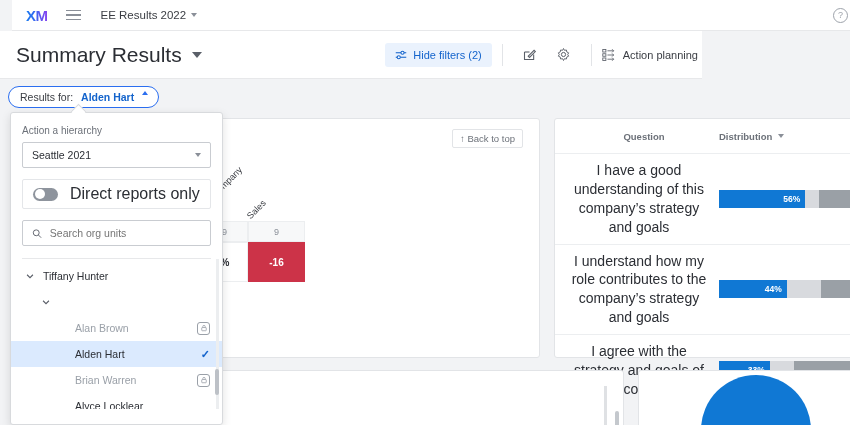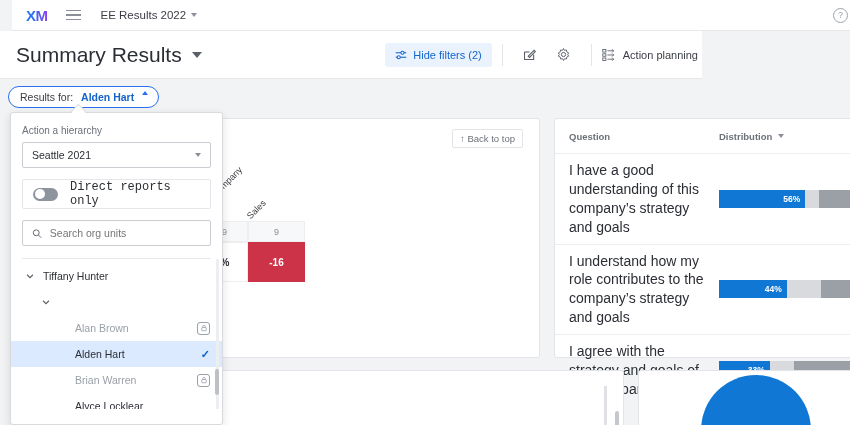--- a/index.html
+++ b/index.html
@@ -85,41 +85,41 @@
     padding: 4px 9px; font-size: 10.5px; color: #2b2e34; cursor: pointer;
   }
   .hier-toggle-row {
     margin-top: 11px; height: 30px; border: 1px solid #e4e6e9; border-radius: 2px;
     display: flex; align-items: center; padding: 0 10px; gap: 12px; cursor: pointer;
   }
   .toggle {
     width: 25px; height: 13px; border-radius: 7px; background: #8e949d; position: relative; flex: none;
   }
   .toggle .knob { position: absolute; left: 1.5px; top: 1.5px; width: 10px; height: 10px; border-radius: 50%; background: #fff; }
-  .toggle-txt { font-size: 12px; color: #2b2e34; font-family: Liberation Mono, monospace; }
+  .toggle-txt { font-size: 16px; color: #2b2e34; }
   .hier-search {
     margin-top: 11px; height: 26px; border: 1px solid #c9ccd1; border-radius: 2px;
     display: flex; align-items: center; gap: 8px; padding: 0 9px;
   }
   .hier-search input { border: none; outline: none; font-size: 10.5px; color: #6c7179; font-family: inherit; width: 100%; background: transparent; }
   .hier-divider { margin-top: 12px; height: 1px; background: #e7e8ea; }
 
   .tree { position: relative; padding-top: 4px; height: 150px; overflow: hidden; }
   .tnode { display: flex; align-items: center; height: 26px; font-size: 10.5px; color: #2b2e34; cursor: pointer; padding-right: 12px; }
   .tnode .chev { width: 10px; height: 10px; margin-right: 8px; flex: none; }
   .tnode.sel { background: #dbeafe; }
   .tnode.dim { color: #9aa0a8; }
   .tnode .nm { flex: 1; }
   .lock-badge { width: 13px; height: 13px; border: 1px solid #9aa0a8; border-radius: 3px; display: flex; align-items: center; justify-content: center; flex: none; }
   .check { color: #1464cc; font-size: 11px; font-weight: bold; flex: none; }
   .tree-scroll { position: absolute; right: 3px; top: 110px; width: 4px; height: 26px; background: #bdc1c7; border-radius: 2px; }
   .tree-track { position: absolute; right: 3.5px; top: 0; width: 3px; height: 150px; background: #eceef0; }
 
   
-  .card { position: absolute; background: #fff; border: 1px solid #e2e4e7; border-radius: 3px; }
+  .card { position: absolute; background: #fff; border: 1px solid #e2e4e7; border-radius: 3px; text-align: center; }
   #card-heatmap { left: 12px; top: 118px; width: 528px; height: 240px; }
   #card-dist    { left: 554px; top: 118px; width: 320px; height: 240px; }
   #card-bl      { left: 12px; top: 370px; width: 612px; height: 70px; }
   #card-br      { left: 638px; top: 370px; width: 236px; height: 70px; overflow: hidden; }
 
   .back-to-top {
     position: absolute; right: 16px; top: 10px;
     background: #fff; border: 1px solid #e2e4e7; border-radius: 2px;
     font-size: 9.5px; color: #6c7179; padding: 3px 7px; cursor: pointer; white-space: nowrap;
   }

